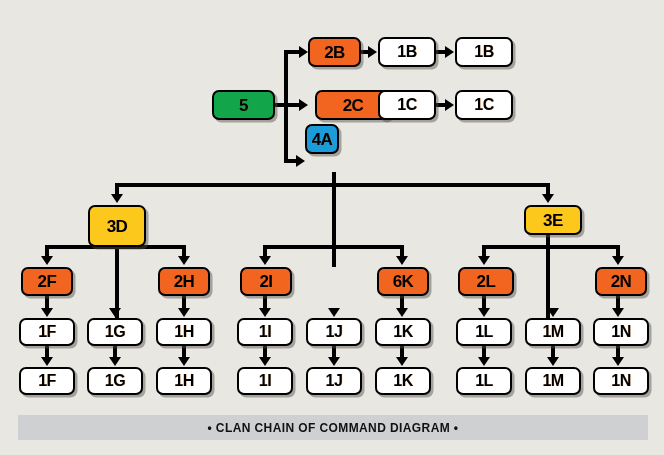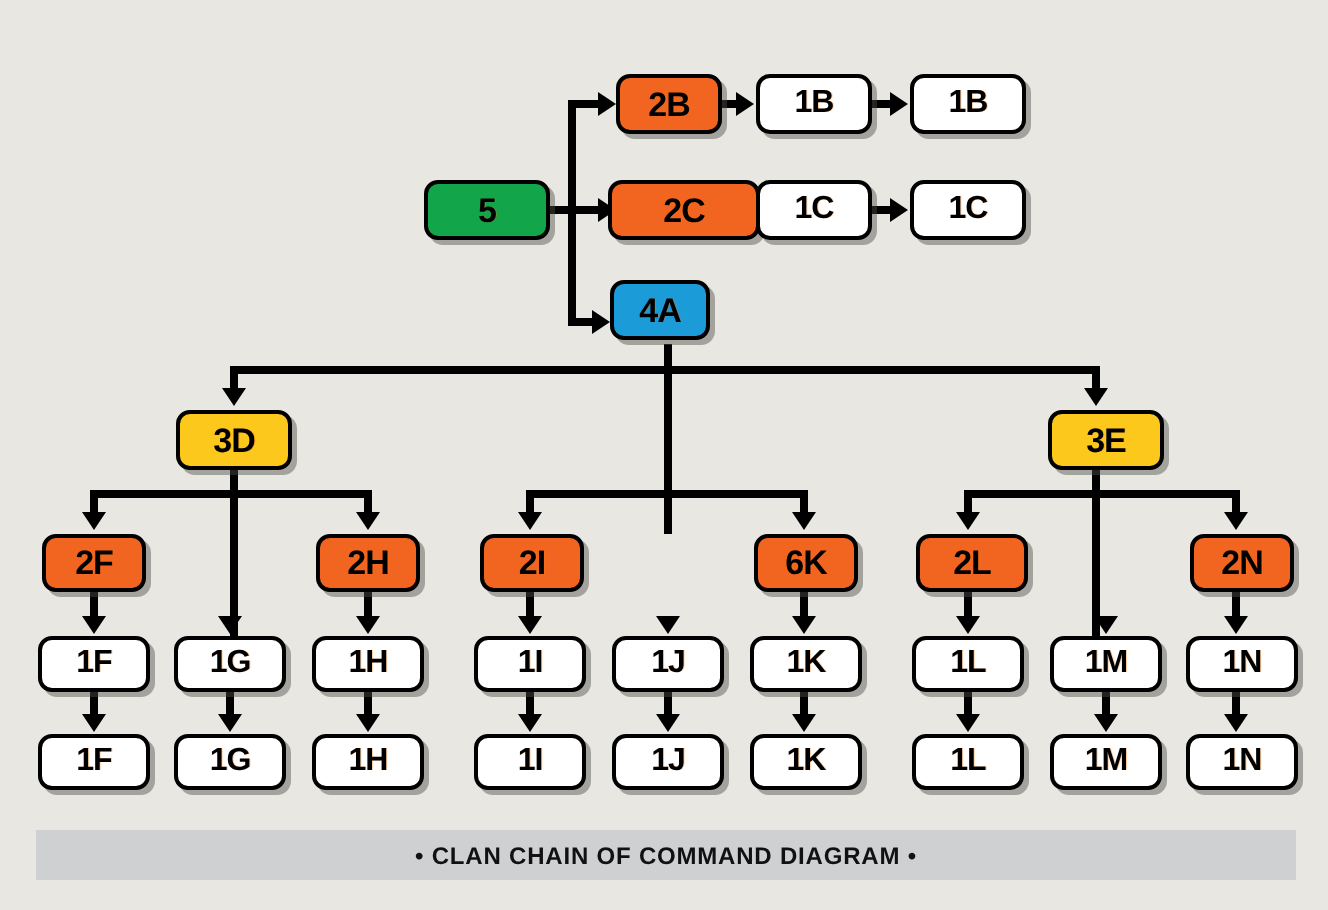--- a/index.html
+++ b/index.html
@@ -157,33 +157,33 @@
       </div>
       <div class="node lvl2" style="left: 308px; top: 37px; width: 53px; height: 30px;">
         <span>2B</span>
       </div>
       <div class="node lvl1" style="left: 378px; top: 37px; width: 58px; height: 30px;">
         <span>1B</span>
       </div>
       <div class="node lvl1" style="left: 455px; top: 37px; width: 58px; height: 30px;">
         <span>1B</span>
       </div>
-      <div class="node lvl2" style="left: 304px; top: 90px; width: 76px; height: 30px;">
+      <div class="node lvl2" style="left: 315px; top: 90px; width: 76px; height: 30px;">
         <span>2C</span>
       </div>
       <div class="node lvl1" style="left: 378px; top: 90px; width: 58px; height: 30px;">
         <span>1C</span>
       </div>
       <div class="node lvl1" style="left: 455px; top: 90px; width: 58px; height: 30px;">
         <span>1C</span>
       </div>
-      <div class="node lvl4" style="left: 305px; top: 140px; width: 50px; height: 30px;">
+      <div class="node lvl4" style="left: 305px; top: 124px; width: 34px; height: 30px;">
         <span>4A</span>
       </div>
-      <div class="node lvl3" style="left: 88px; top: 205px; width: 58px; height: 30px;">
+      <div class="node lvl3" style="left: 88px; top: 205px; width: 58px; height: 42px;">
         <span>3D</span>
       </div>
       <div class="node lvl3" style="left: 524px; top: 205px; width: 58px; height: 30px;">
         <span>3E</span>
       </div>
       <div class="node lvl2" style="left: 21px; top: 267px; width: 52px; height: 29px; text-align: right;">
         <span>2F</span>
       </div>
       <div class="node lvl2" style="left: 158px; top: 267px; width: 52px; height: 29px;">
         <span>2H</span>

